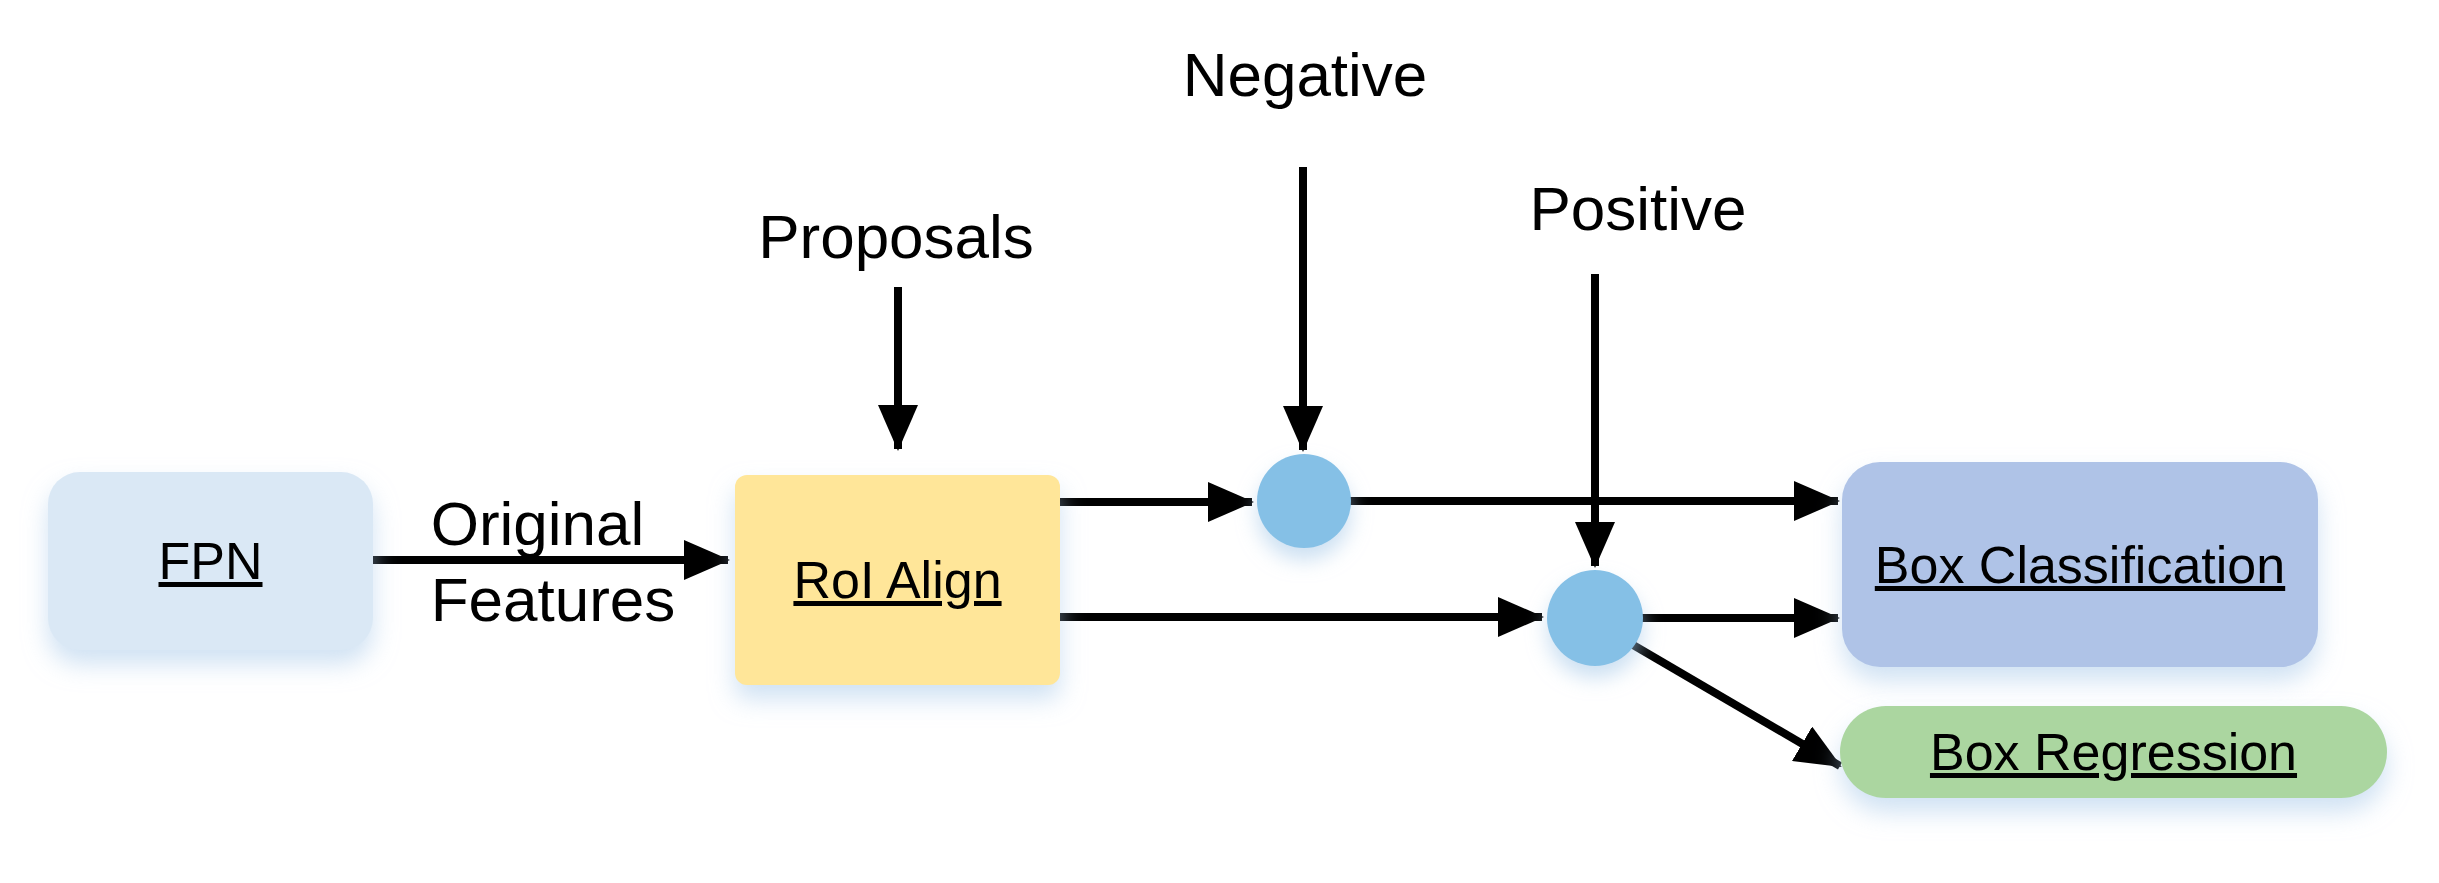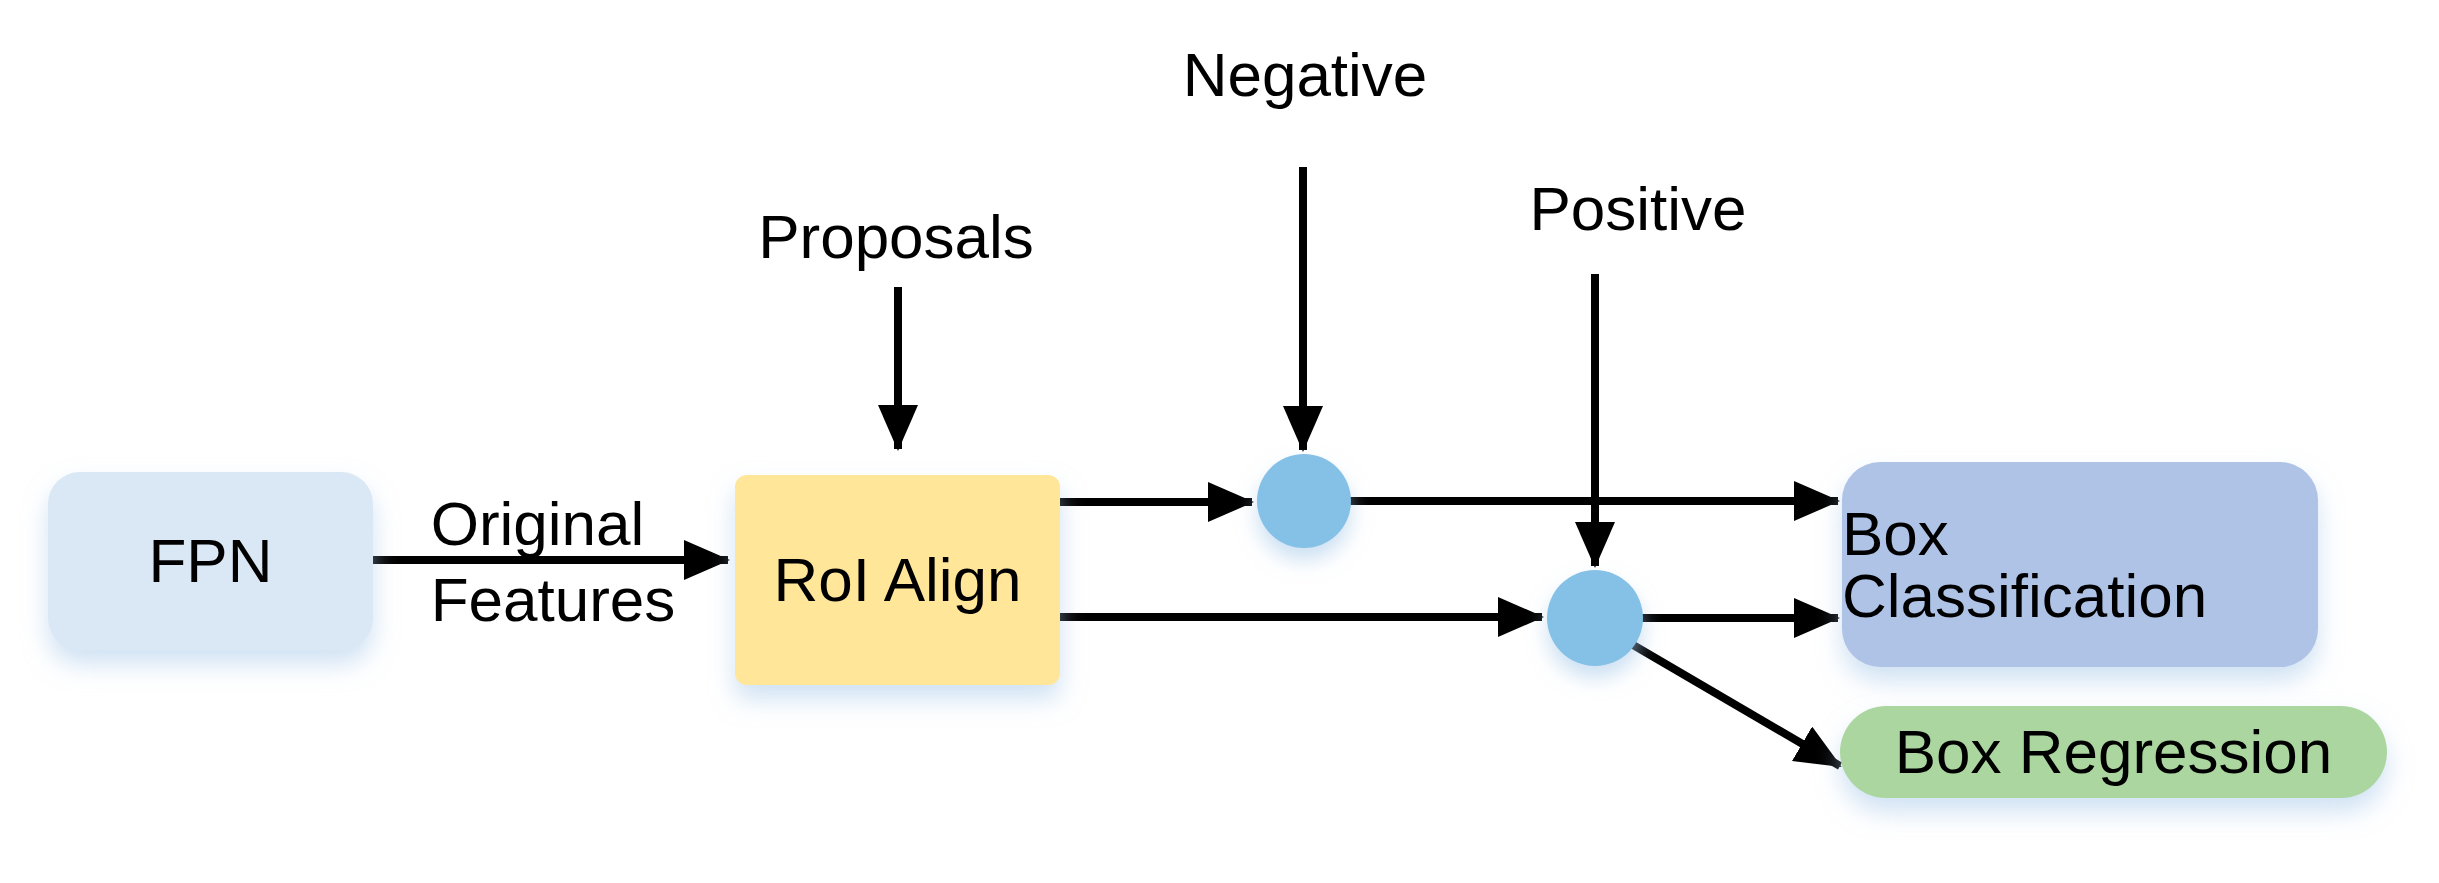--- a/index.html
+++ b/index.html
@@ -26,24 +26,25 @@
   }
   .arrow-layer line {
     stroke: #000000;
     stroke-width: 8;
   }
   .node {
     position: absolute;
     display: flex;
     align-items: center;
     justify-content: center;
-    font-size: 62px;
+    font-size: 52px;
     line-height: 1;
     z-index: 2;
     box-shadow: 0 14px 24px rgba(170, 203, 233, 0.55);
+    text-decoration: underline;
   }
   .node-fpn {
     left: 48px;  top: 472px;
     width: 325px; height: 178px;
     border-radius: 32px;
     background: #DAE8F5;
   }
   .node-roi-align {
     left: 735px; top: 455px;
     width: 325px; height: 210px;

